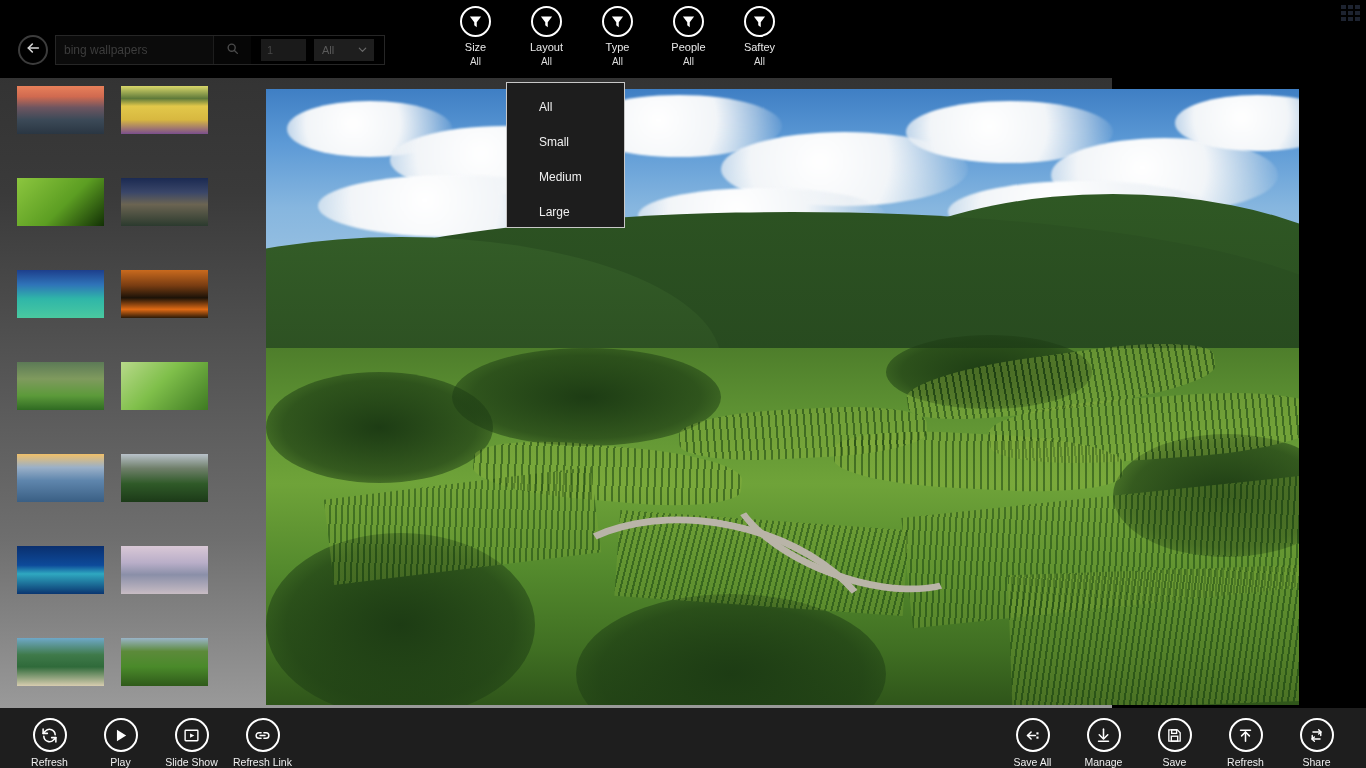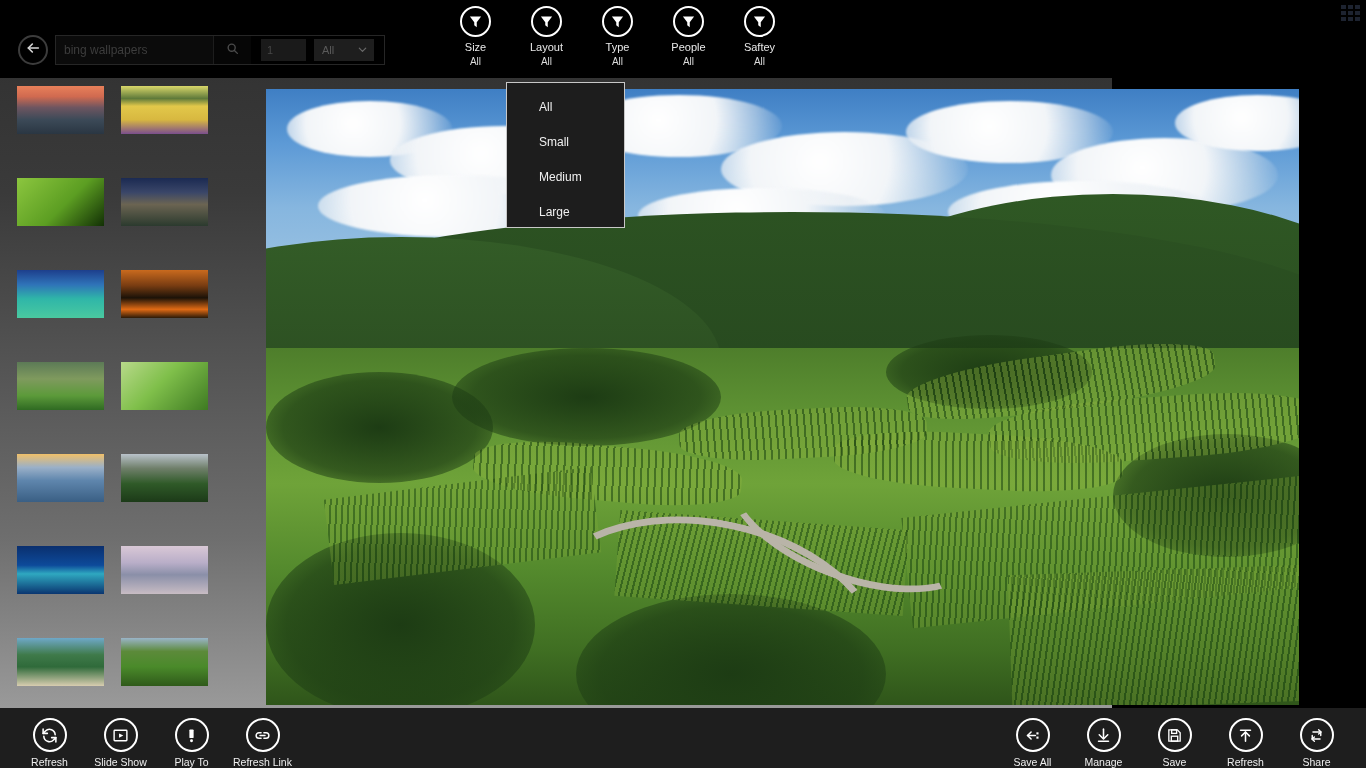--- a/index.html
+++ b/index.html
@@ -436,41 +436,40 @@
           <svg viewBox="0 0 24 24" fill="none" stroke="#fff" stroke-width="2.2" stroke-linecap="round" stroke-linejoin="round">
             <path d="M20 11a8 8 0 0 0-13.7-5.3L3 9"></path>
               <polyline points="3,3 3,9 9,9"></polyline>
             <path d="M4 13a8 8 0 0 0 13.7 5.3L21 15"></path>
               <polyline points="21,21 21,15 15,15"></polyline>
           </svg>
         </div>
         <div class="clabel">Refresh</div>
       </div>
 
+      <div class="cmd">
+        <div class="circ">
+          <svg viewBox="0 0 24 24" fill="#fff">
+              <polygon points="7,4 20,12 7,20"></polygon>
+            </svg>
+        </div>
+        <div class="clabel">Play</div>
+      </div>
 
 
       <div class="cmd">
         <div class="circ">
           <svg viewBox="0 0 24 24" fill="none" stroke="#fff" stroke-width="2">
             <rect x="3" y="4.5" width="18" height="15" rx="1"></rect>
             <polygon points="10,9 16,12 10,15" fill="#fff" stroke="none"></polygon>
           </svg>
         </div>
         <div class="clabel">Slide Show</div>
       </div>
 
-      <div class="cmd">
-        <div class="circ">
-          <svg viewBox="0 0 24 24" fill="#fff">
-            <rect x="9" y="3.5" width="6" height="12" rx="1.2"></rect>
-            <circle cx="12" cy="19.5" r="2.1"></circle>
-          </svg>
-        </div>
-        <div class="clabel">Play To</div>
-      </div>
 
       <div class="cmd">
         <div class="circ">
           <svg viewBox="0 0 24 24" fill="none" stroke="#fff" stroke-width="2.1" stroke-linecap="round">
             <path d="M10 8H7a4 4 0 0 0 0 8h3"></path>
               <path d="M14 8h3a4 4 0 0 1 0 8h-3"></path>
             <line x1="8.5" y1="12" x2="15.5" y2="12"></line>
           </svg>
         </div>
         <div class="clabel">Refresh Link</div>

